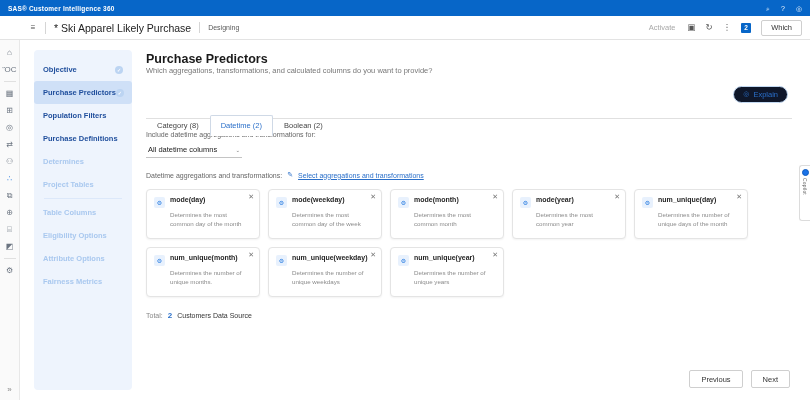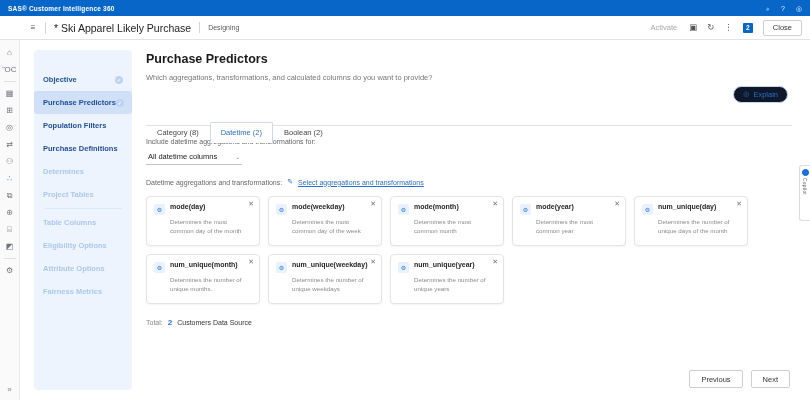--- a/index.html
+++ b/index.html
@@ -85,42 +85,42 @@
   }
   .rail-ico.active { color: #2a7de1; }
   .rail-sep { width: 12px; height:1px; background:#e0e0e0; margin: 3px 0; }
   .rail-bottom { margin-top:auto; padding-bottom: 6px; font-size:8px; color:#888; }
 
   
   .wizard-col {
     width: 118px; flex: none; padding: 10px 6px 10px 14px;
   }
   .wizard-panel {
-    background: #eef4fd; border-radius: 4px; padding: 18px 0; height: 100%;
+    background: #eef4fd; border-radius: 4px; padding: 8px 0; height: 100%;
   }
   .wz-item {
     display: flex; align-items: center; justify-content: space-between;
     padding: 7px 9px; font-size: 7.5px; font-weight: bold; color: #1f4e9c;
     white-space: nowrap;
   }
   .wz-item.selected { background: #cfe0f7; border-radius: 3px; }
   .wz-item.muted { color: #a9c8ef; font-weight: bold; }
   .wz-check {
     width: 8px; height: 8px; border-radius: 50%;
     background: #bcd4f2; color: #fff; font-size: 5px;
     display:flex; align-items:center; justify-content:center; flex: none;
   }
   .wz-sep { height:1px; background:#dce8fa; margin: 2px 10px; }
 
   
   .main {
     flex: 1; padding: 12px 18px 0 8px; overflow: hidden; position: relative;
   }
   .page-title { font-size: 12.5px; color: #1a1a1a; font-weight: bold; }
-  .page-sub { font-size: 7.5px; color: #777; margin-top: 7px; }
+  .page-sub { font-size: 7.5px; color: #777; }
 
   .explain-row { position: absolute; right: 22px; top: 42px; }
   .explain-btn {
     display: inline-flex; align-items: center; gap: 4px;
     border: 1px solid #c3d9f2; background: #0f172a; color: #2a6fc9;
     border-radius: 9px; font-size: 7.5px; padding: 3px 9px;
   }
   .explain-ico { font-size: 7px; }
 
   
@@ -215,21 +215,21 @@
   <span class="hdr-divider"></span>
   <span class="proj-title">* Ski Apparel Likely Purchase</span>
   <span class="title-divider"></span>
   <span class="proj-state">Designing</span>
   <span class="hdr-spacer"></span>
   <span class="activate-btn">Activate</span>
   <span class="hdr-icon">▣</span>
   <span class="hdr-icon">↻</span>
   <span class="hdr-icon">⋮</span>
   <span class="count-badge">2</span>
-  <span class="close-btn">Close</span>
+  <span class="close-btn">Which</span>
 </div>
 
 <div class="body-wrap">
 
   <div class="rail">
     <span class="rail-ico">⌂</span>
     <span class="rail-ico">ὋC</span>
     <span class="rail-sep"></span>
     <span class="rail-ico">▦</span>
     <span class="rail-ico">⊞</span>

